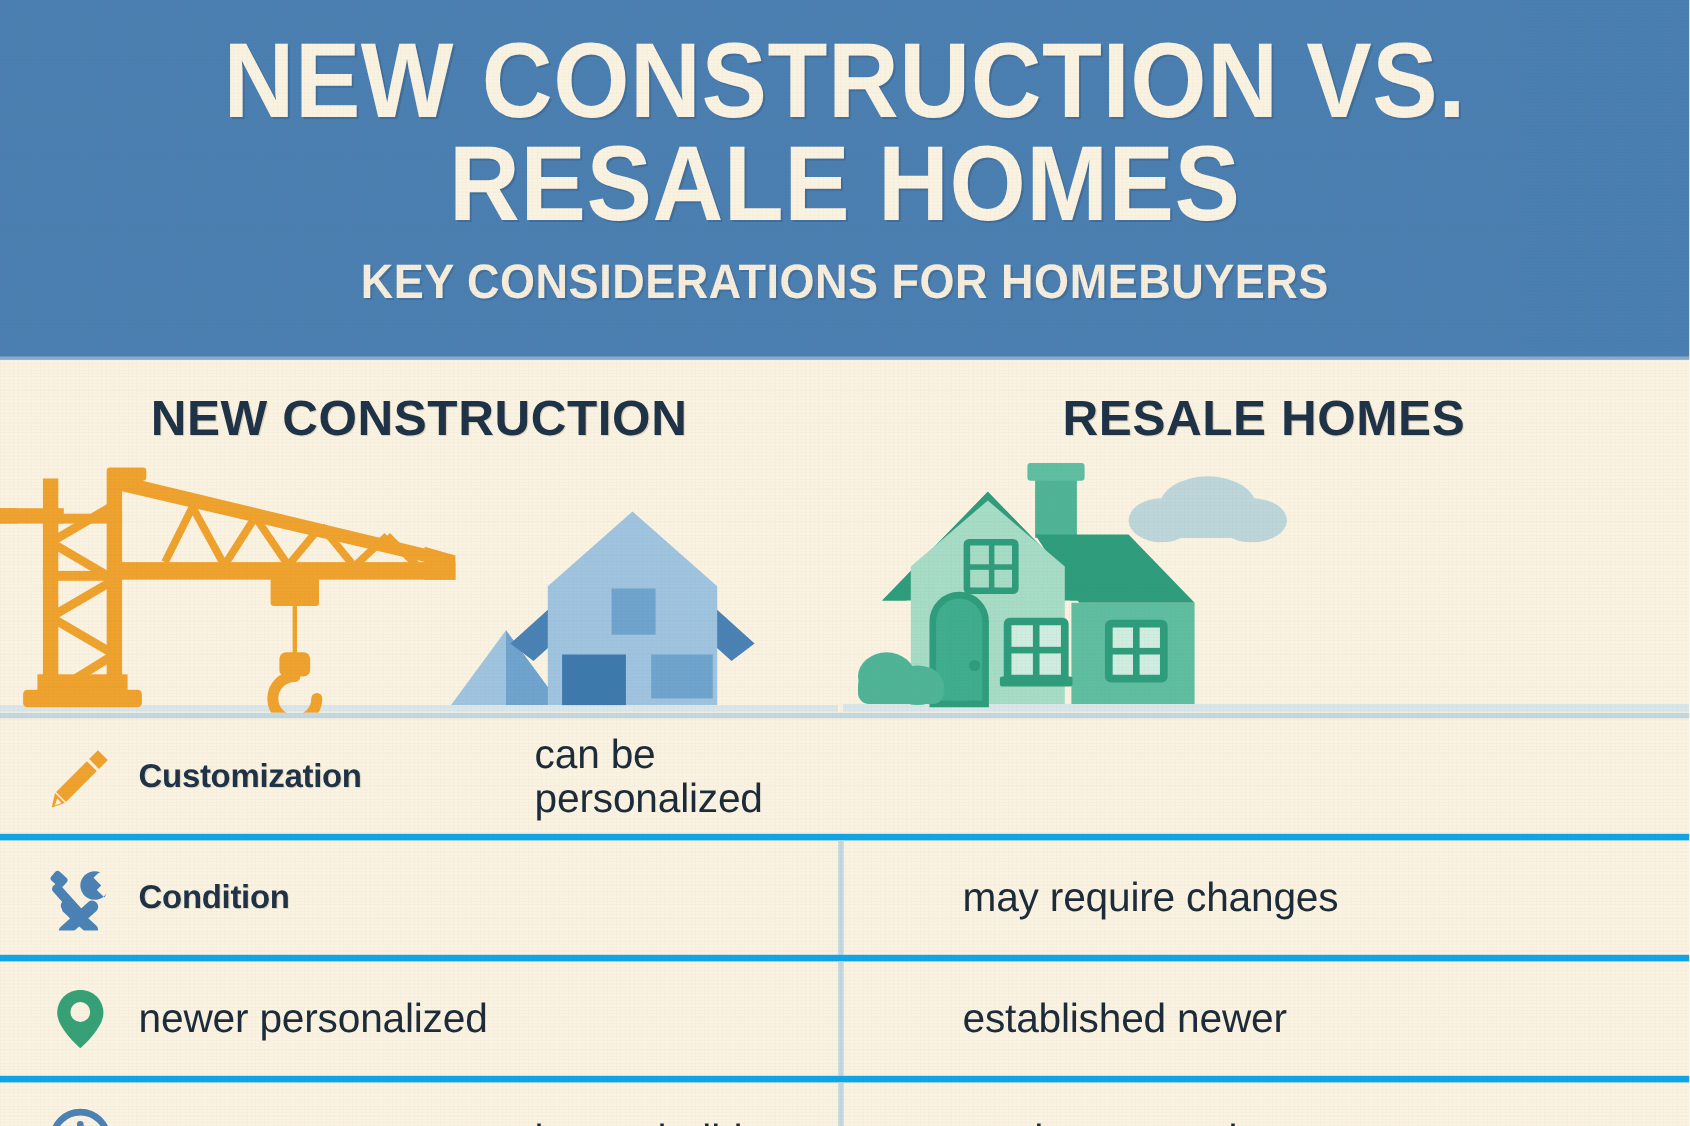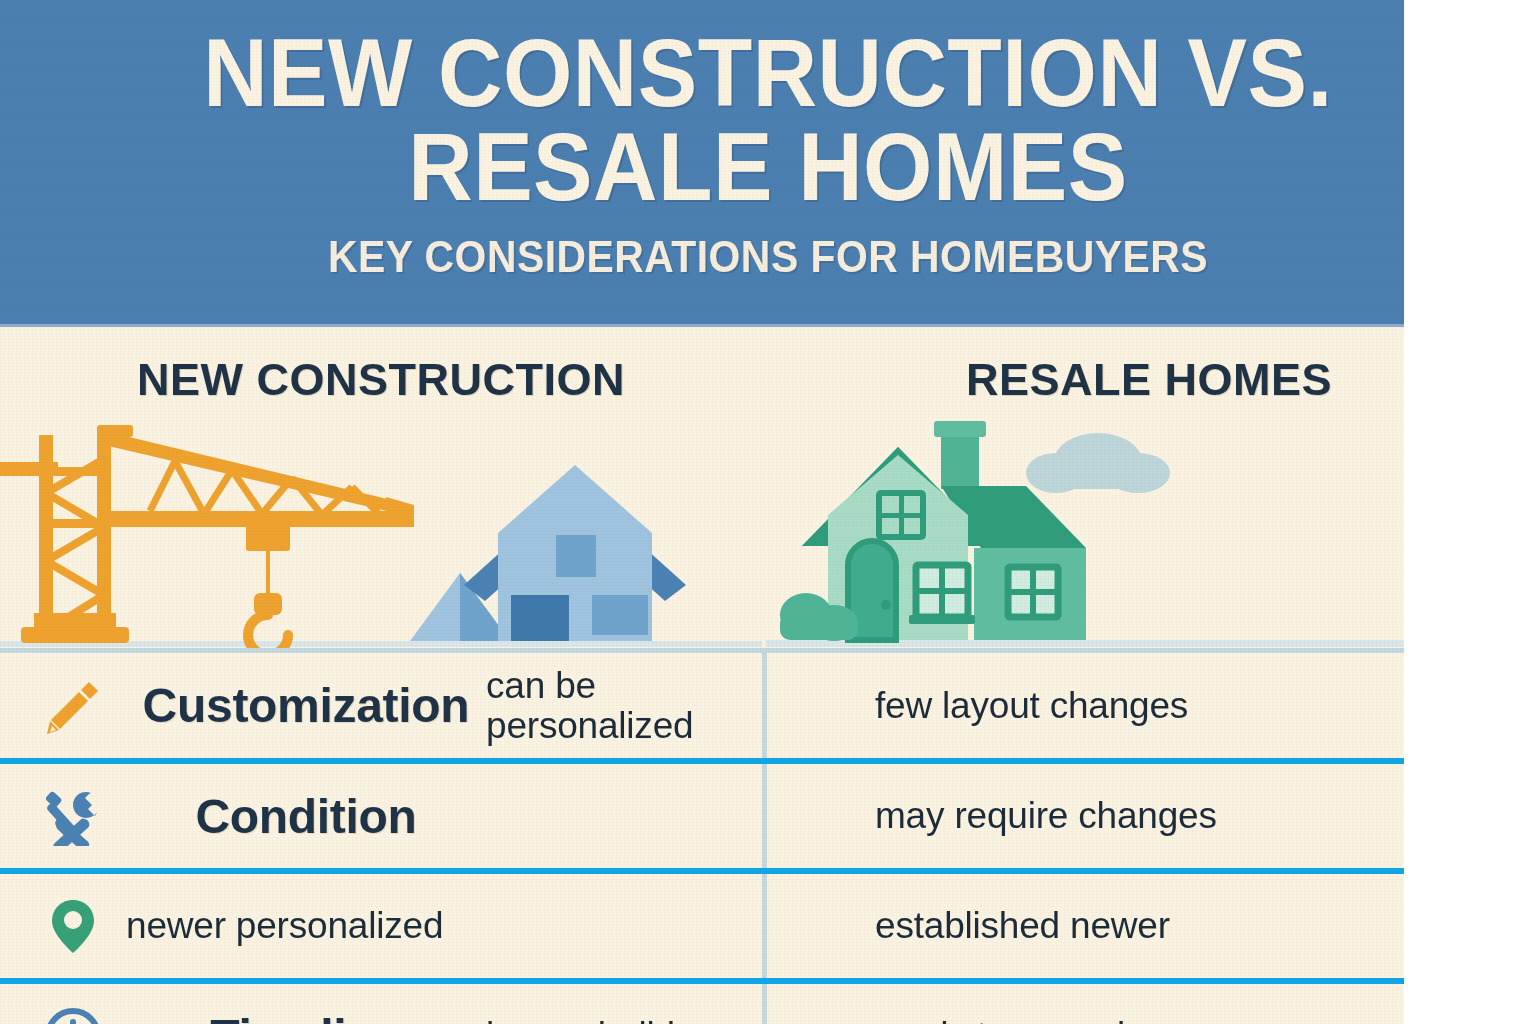--- a/index.html
+++ b/index.html
@@ -5,21 +5,21 @@
   html, body {
     margin: 0;
     padding: 0;
     background: #ffffff;
   }
   body {
     font-family: "Liberation Sans", sans-serif;
   }
   .infographic {
     position: relative;
-    width: 1404px;
+    width: 1536px;
     height: 1024px;
     overflow: hidden;
     background: #FBF3E2;
   }
 
   
   .header {
     position: absolute;
     left: 0;
     top: 0;
@@ -151,24 +151,23 @@
     display: flex;
     align-items: center;
     justify-content: center;
   }
   .row-label {
     flex: 0 0 auto;
     width: 360px;
     color: #1E3247;
     font-family: "Liberation Sans", sans-serif;
     font-weight: bold;
-    font-size: 48px;
+    font-size: 30px;
     letter-spacing: -0.3px;
     text-shadow: 1px 1px 0 rgba(205,195,175,0.55);
-    text-align: center;
   }
   .row-value {
     flex: 1 1 auto;
     color: #1C2B3A;
     font-family: "Liberation Sans", sans-serif;
     font-weight: normal;
     font-size: 37px;
     line-height: 1.07;
     letter-spacing: -0.2px;
     padding-right: 20px;
@@ -334,23 +333,20 @@
           <svg width="60" height="60" viewBox="0 0 60 60" xmlns="http://www.w3.org/2000/svg">
             <path d="M46 6 L55 15 L47 23 L38 14 Z" fill="#EFA22E"></path>
             <path d="M36 16 L45 25 L17 53 L8 44 Z" fill="#EFA22E"></path>
             <path d="M7 45 L16 54 L4 58 Z" fill="#EFA22E"></path>
             <path d="M9 50 L13 54 L7 56 Z" fill="#FBF3E2"></path>
           </svg>
         </span>
         <span class="row-label">Customization</span>
         <span class="row-value">can be personalized</span>
       </div>
-      <div class="cell-right">
-        <span class="row-value">few layout changes</span>
-      </div>
     </div>
 
     <div class="row">
       <div class="cell-left">
         <span class="row-icon">
           <svg width="60" height="60" viewBox="0 0 60 60" xmlns="http://www.w3.org/2000/svg">
             <g fill="#4A82B5">
 
               <rect x="4" y="8" width="14" height="11" rx="3" transform="rotate(42 11 13)"></rect>
               <rect x="15" y="14" width="9" height="40" rx="4" transform="rotate(-42 19 34)"></rect>

